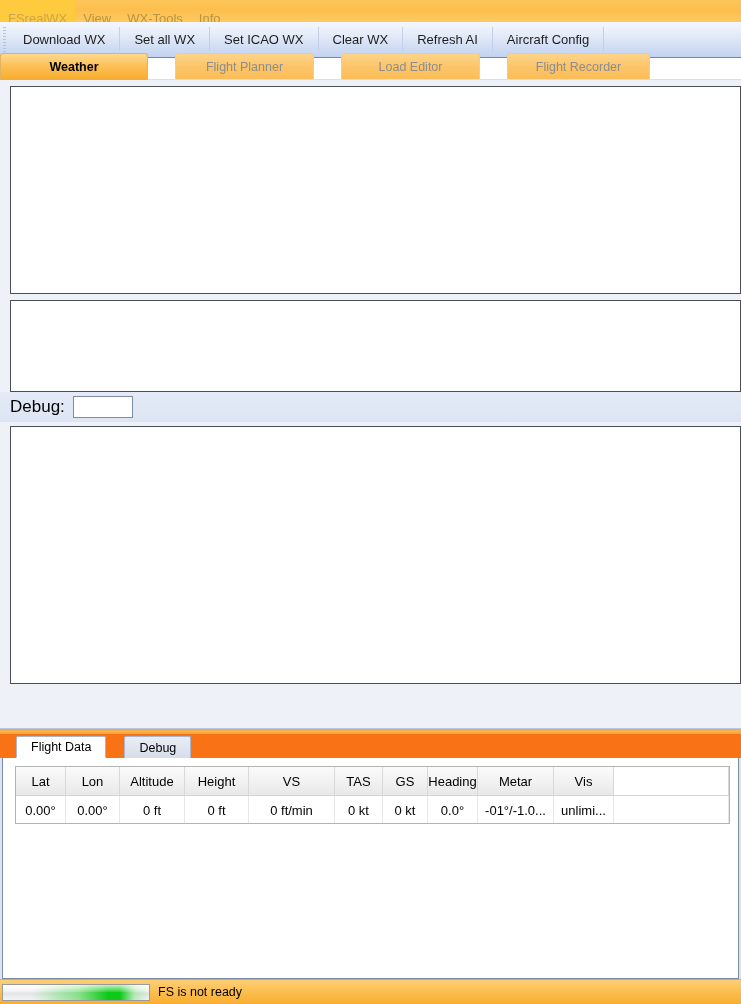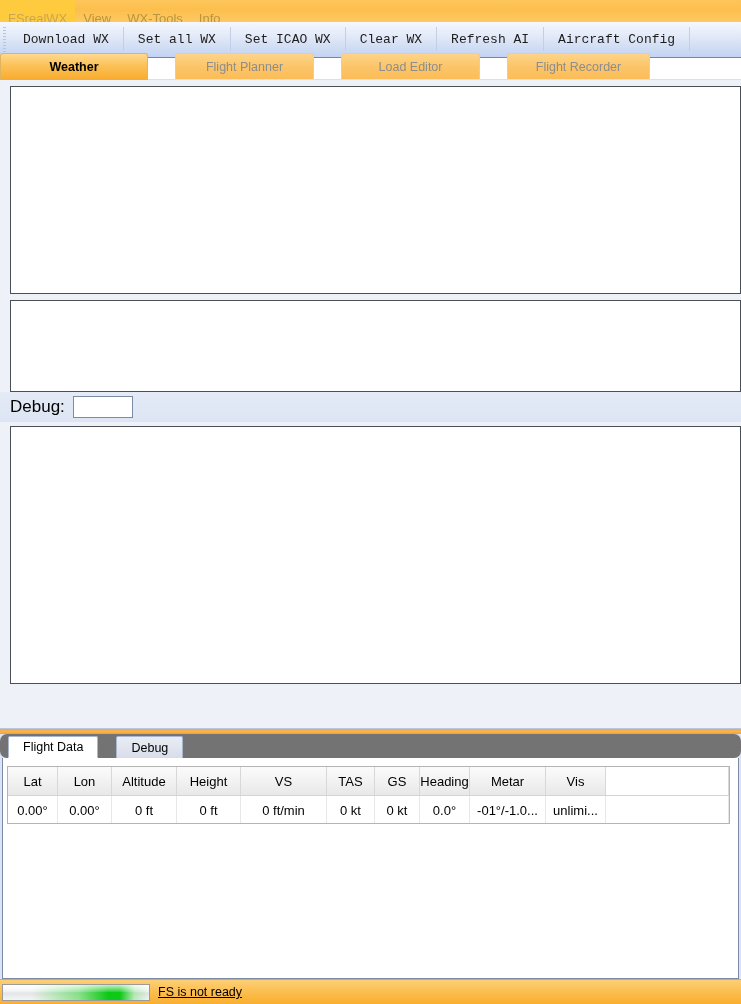--- a/index.html
+++ b/index.html
@@ -46,21 +46,20 @@
 
   
   .toolbar {
     height: 36px;
     flex: 0 0 36px;
     background: linear-gradient(to bottom, #f4f7fd 0%, #e3eaf8 40%, #cfdcf4 75%, #c3d3f1 100%);
     border-bottom: 1px solid #6b84c4;
     display: flex;
     align-items: stretch;
     box-sizing: border-box;
-    font-family: Liberation Mono, monospace;
   }
   .tb-grip {
     width: 9px;
     flex: 0 0 9px;
     display: flex;
     align-items: center;
     justify-content: center;
   }
   .tb-grip i {
     display: block;
@@ -197,27 +196,26 @@
     height: 245px;
     background: #dbe3f4;
     display: flex;
     flex-direction: column;
     box-sizing: border-box;
   }
 
   .subtabs {
     height: 24px;
     flex: 0 0 24px;
-    background: #737373;
+    background: #f97316;
     display: flex;
     align-items: flex-end;
-    padding-left: 8px;
-    box-sizing: border-box;
-    position: relative;
-    border-radius: 7px;
+    padding-left: 16px;
+    box-sizing: border-box;
+    position: relative;
   }
   .stab {
     height: 22px;
     box-sizing: border-box;
     display: flex;
     align-items: center;
     justify-content: center;
     font-size: 12.5px;
     padding: 0 14px;
     border-top-left-radius: 2px;
@@ -237,21 +235,21 @@
     border-bottom: none;
     margin-left: 18px;
   }
 
   .subpane {
     flex: 1 1 auto;
     background: #ffffff;
     border: 1px solid #7b8aa5;
     border-top: none;
     margin: 0 2px 0 2px;
-    padding: 8px 8px 0 4px;
+    padding: 8px 8px 0 12px;
     box-sizing: border-box;
     display: flex;
     flex-direction: column;
     min-height: 0;
   }
 
   
   .grid {
     border: 1px solid #b4b4b4;
     box-sizing: border-box;
@@ -339,21 +337,20 @@
   .progress .gloss {
     position: absolute;
     left: 0; right: 0; top: 0;
     height: 48%;
     background: linear-gradient(to bottom, rgba(255,255,255,0.75), rgba(255,255,255,0.12));
   }
   .status-text {
     font-size: 12.5px;
     color: #000000;
     white-space: nowrap;
-    text-decoration: underline;
   }
 </style>
 </head>
 <body>
 
 <div id="app">
 
   <div class="menubar">
     <div class="menu-item highlight">FSrealWX</div>
     <div class="menu-item">View</div>

